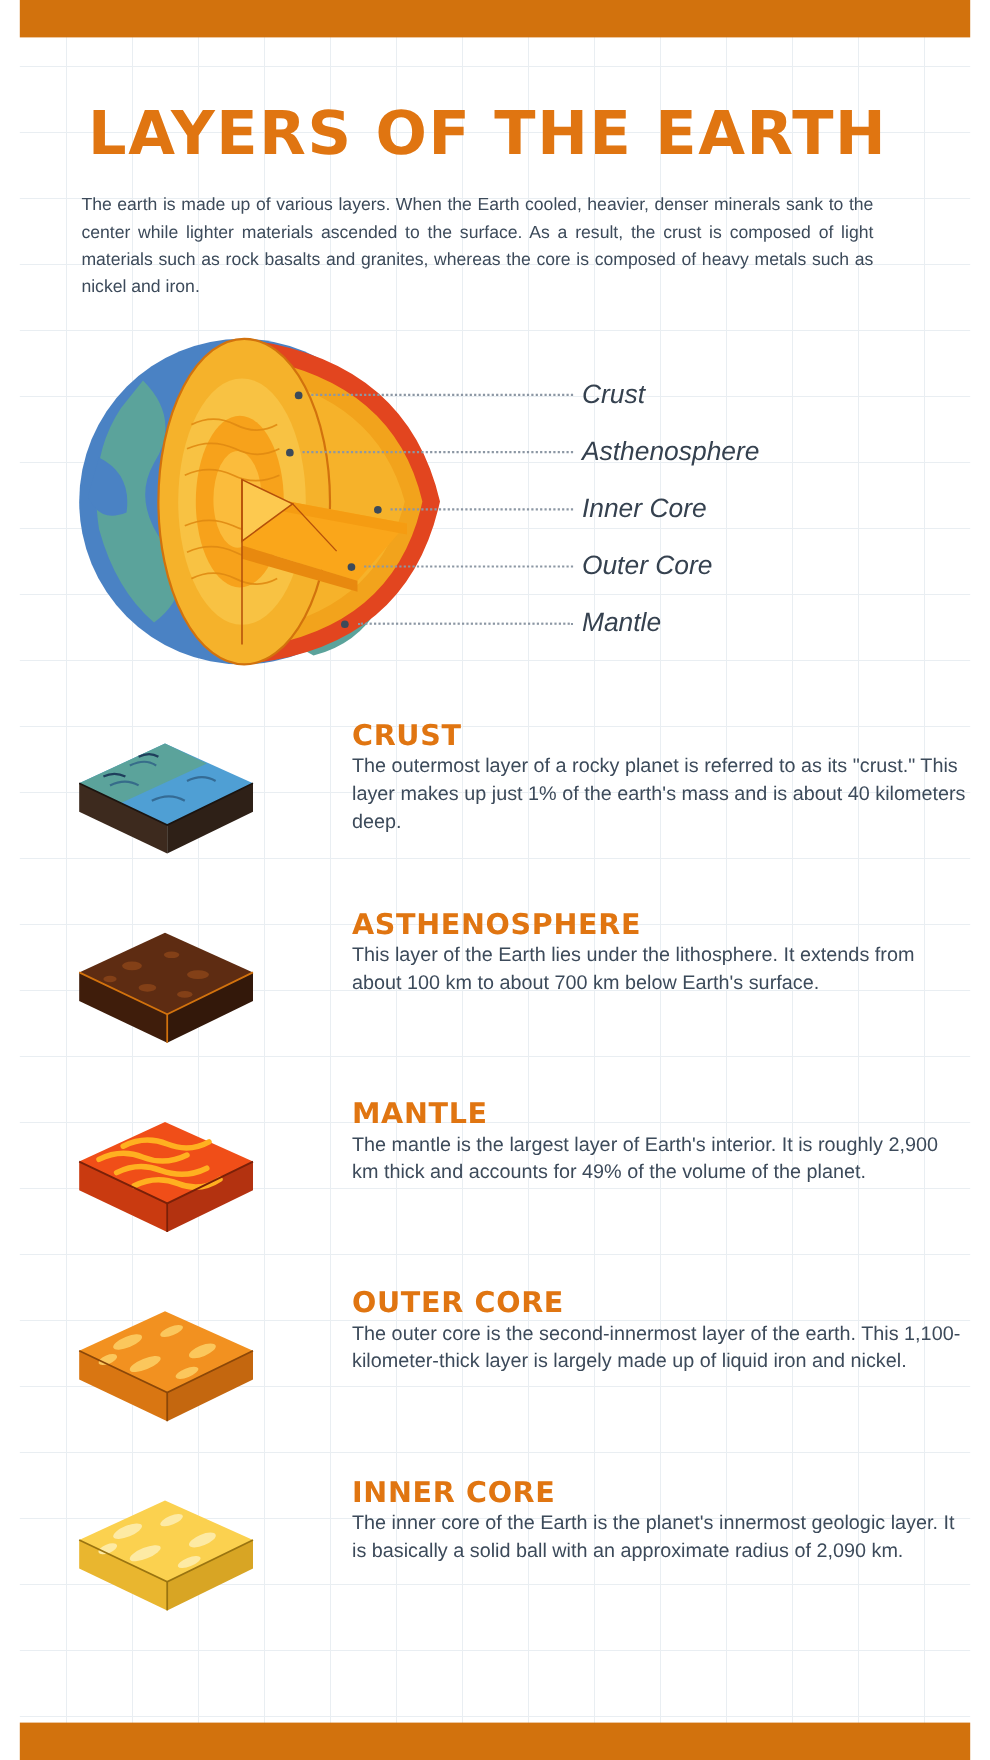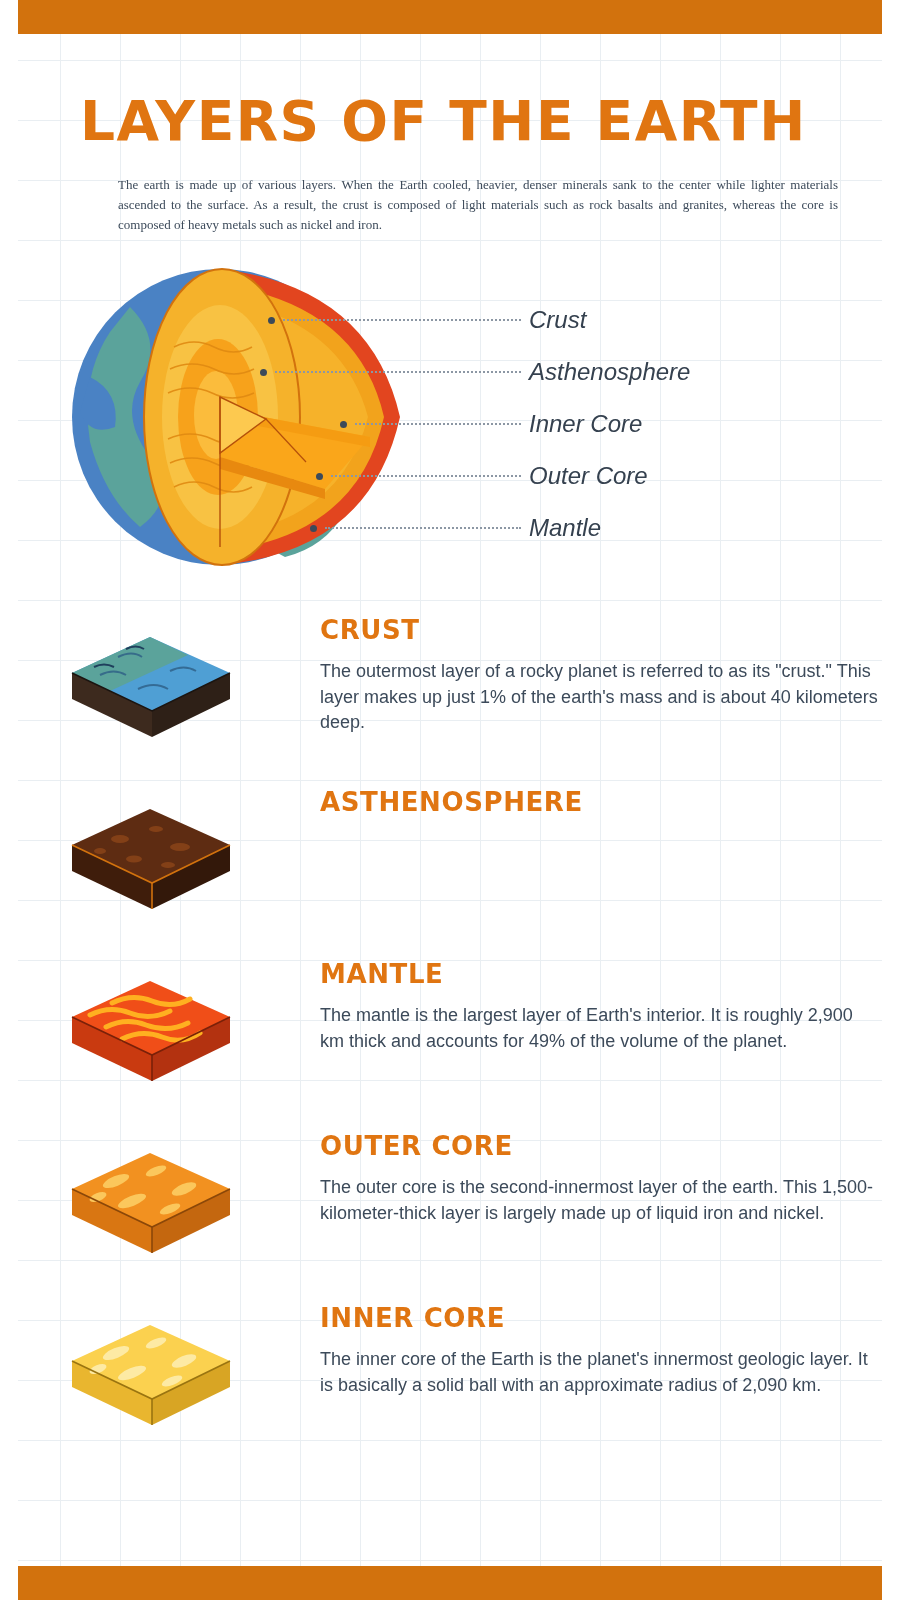--- a/index.html
+++ b/index.html
@@ -47,27 +47,27 @@
   h1.title {
     margin: 55px 0 0 80px;
     font-size: 55px;
     letter-spacing: 1.5px;
     color: #e07511;
     font-weight: 800;
     font-family: "DejaVu Sans", sans-serif;
   }
 
   p.intro {
-    margin: 22px 80px 0 118px;
+    margin: 22px 80px 0 74px;
     width: 720px;
-    font-size: 13px;
+    font-size: 16px;
     line-height: 1.55;
     color: #3c4a5a;
     text-align: justify;
-    font-family: Liberation Serif, serif;
+    font-family: Liberation Sans, sans-serif;
   }
 
   
   .diagram {
     position: relative;
     margin-top: 22px;
     height: 330px;
   }
   .earth-wrap {
     position: absolute;
@@ -132,21 +132,20 @@
     width: 560px;
   }
   .sec-title {
     font-size: 26px;
     font-weight: 800;
     color: #e07511;
     letter-spacing: 0.6px;
     font-family: "DejaVu Sans", sans-serif;
   }
   .sec-text {
-    margin-top: 14px;
     font-size: 18px;
     line-height: 1.4;
     color: #3c4a5a;
     font-family: "Liberation Sans", sans-serif;
   }
 </style>
 </head>
 <body>
 
 <div class="page">
@@ -275,20 +274,21 @@
               <ellipse cx="74" cy="64" rx="8" ry="3.5"></ellipse>
               <ellipse cx="40" cy="56" rx="6" ry="3"></ellipse>
               <ellipse cx="108" cy="70" rx="7" ry="3"></ellipse>
             </g>
             <path d="M12 50 L92 88 L170 50" fill="none" stroke="#d2720d" stroke-width="1.6"></path>
             <path d="M92 88 L92 114" stroke="#d2720d" stroke-width="1.6"></path>
           </svg>
         </div>
         <div class="sec-body">
           <div class="sec-title">ASTHENOSPHERE</div>
+          <div class="sec-text">This layer of the Earth lies under the lithosphere. It extends from about 100 km to about 700 km below Earth's surface.</div>
         </div>
       </div>
 
       <div class="section">
         <div class="slab">
           <svg viewBox="0 0 180 130" width="180" height="130">
             <path d="M12 50 L90 14 L170 50 L92 88 Z" fill="#f04e18"></path>
             <path d="M12 50 L92 88 L92 114 L12 76 Z" fill="#c93a10"></path>
             <path d="M92 88 L170 50 L170 76 L92 114 Z" fill="#b33210"></path>
             <g stroke="#ffb020" stroke-width="5" fill="none" stroke-linecap="round">
@@ -320,21 +320,21 @@
               <ellipse cx="72" cy="62" rx="15" ry="5" transform="rotate(-22 72 62)"></ellipse>
               <ellipse cx="110" cy="70" rx="11" ry="4" transform="rotate(-22 110 70)"></ellipse>
               <ellipse cx="38" cy="58" rx="9" ry="4" transform="rotate(-22 38 58)"></ellipse>
             </g>
             <path d="M12 50 L92 88 L170 50" fill="none" stroke="#8b4708" stroke-width="1.6"></path>
             <path d="M92 88 L92 114" stroke="#8b4708" stroke-width="1.6"></path>
           </svg>
         </div>
         <div class="sec-body">
           <div class="sec-title">OUTER CORE</div>
-          <div class="sec-text">The outer core is the second-innermost layer of the earth. This 1,500-kilometer-thick layer is largely made up of liquid iron and nickel.</div>
+          <div class="sec-text">The outer core is the second-innermost layer of the earth. This 1,100-kilometer-thick layer is largely made up of liquid iron and nickel.</div>
         </div>
       </div>
 
       <div class="section">
         <div class="slab">
           <svg viewBox="0 0 180 130" width="180" height="130">
             <path d="M12 50 L90 14 L170 50 L92 88 Z" fill="#fbd14f"></path>
             <path d="M12 50 L92 88 L92 114 L12 76 Z" fill="#e9b62f"></path>
             <path d="M92 88 L170 50 L170 76 L92 114 Z" fill="#d8a524"></path>
             <g fill="#fdeaa4">

